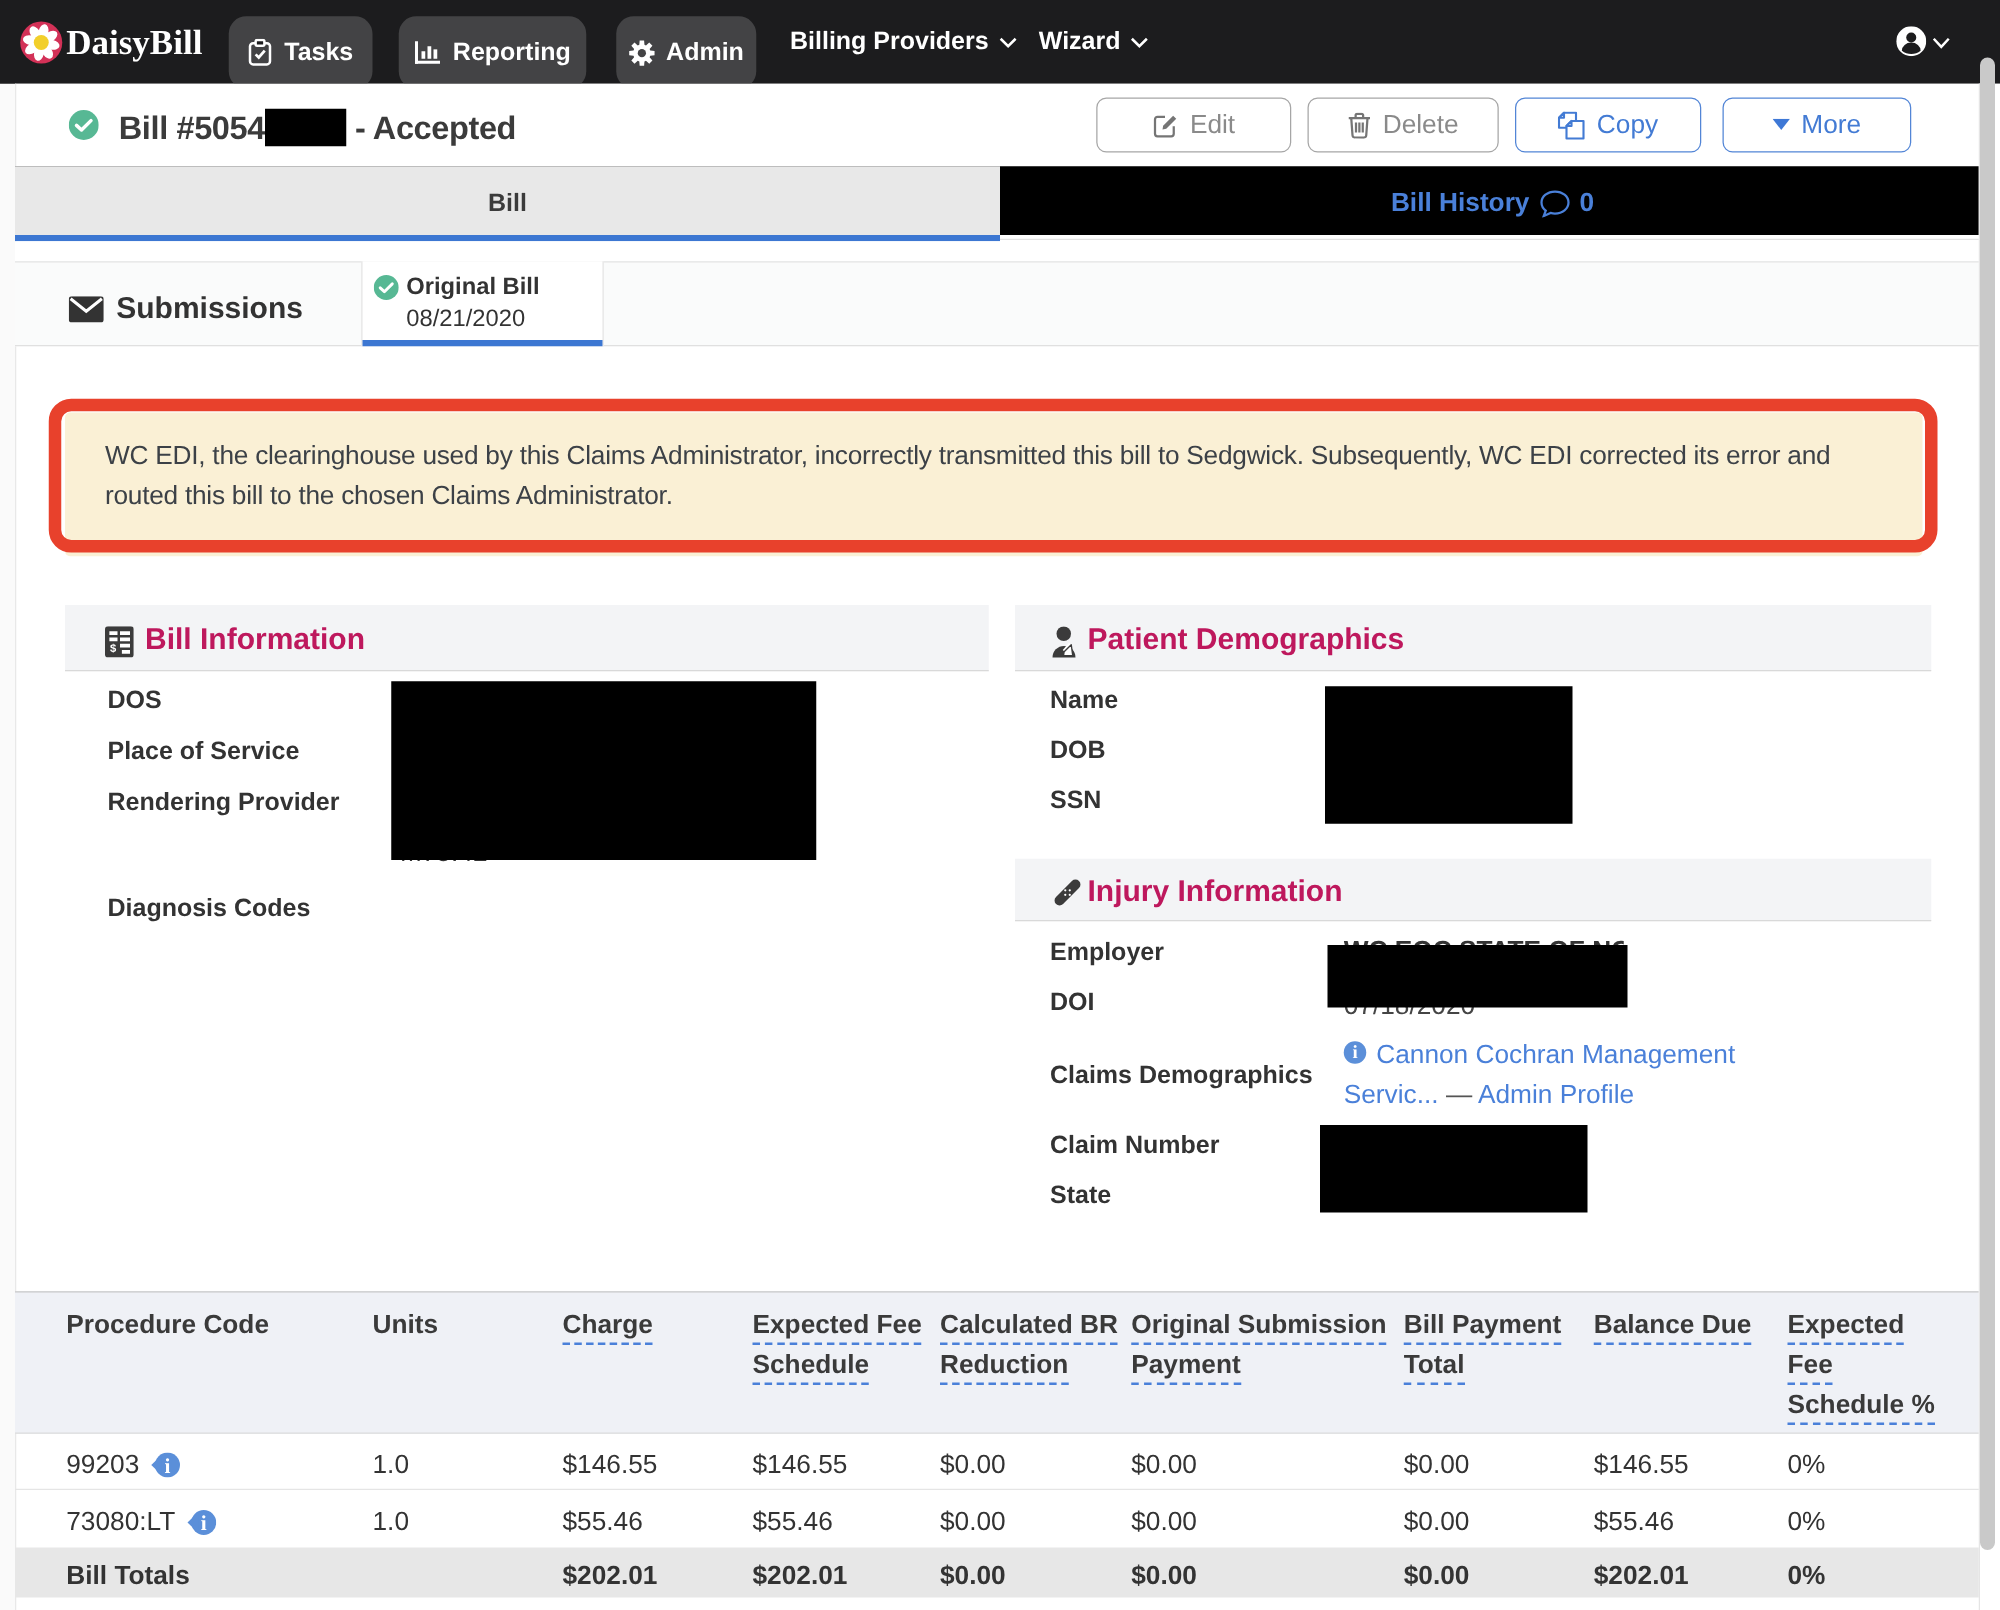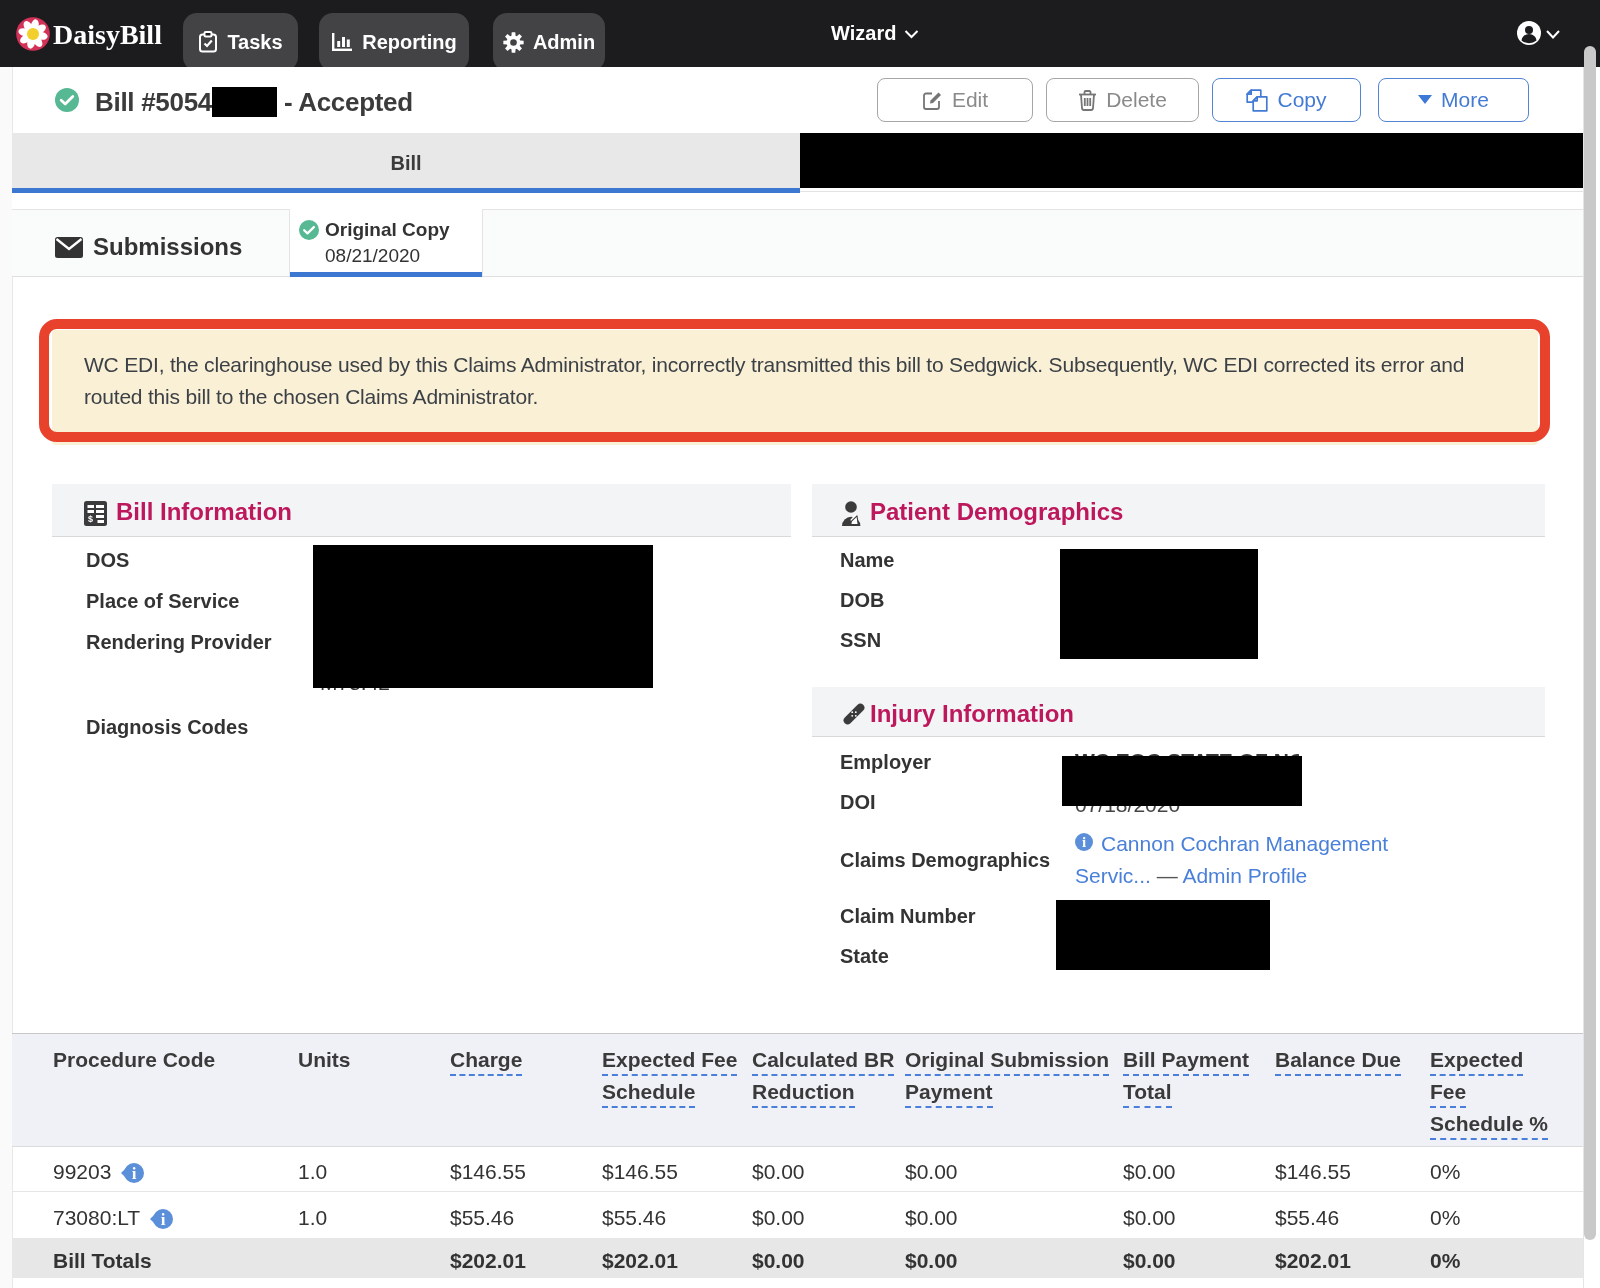--- a/index.html
+++ b/index.html
@@ -111,20 +111,25 @@
     <span>Reporting</span>
   </div>
   <div class="navbtn" style="left:493px; width:112px;">
     <svg width="21" height="21" viewBox="0 0 21 21" fill="#fff">
       <path d="M8.45 3.81 L8.71 0.36 L12.29 0.36 L12.55 3.81 L13.79 4.32 L16.41 2.06 L18.94 4.59 L16.68 7.21 L17.19 8.45 L20.64 8.71 L20.64 12.29 L17.19 12.55 L16.68 13.79 L18.94 16.41 L16.41 18.94 L13.79 16.68 L12.55 17.19 L12.29 20.64 L8.71 20.64 L8.45 17.19 L7.21 16.68 L4.59 18.94 L2.06 16.41 L4.32 13.79 L3.81 12.55 L0.36 12.29 L0.36 8.71 L3.81 8.45 L4.32 7.21 L2.06 4.59 L4.59 2.06 L7.21 4.32 Z"></path>
       <circle cx="10.5" cy="10.5" r="3.3" fill="#434345"></circle>
     </svg>
     <span>Admin</span>
   </div>
 
+  <div class="navlink" style="left:632px;">Billing Providers
+    <svg width="15" height="10" viewBox="0 0 15 10" fill="none" stroke="#fff" stroke-width="2">
+        <path d="M1.5 2 L7.5 8 L13.5 2"></path>
+      </svg>
+  </div>
   <div class="navlink" style="left:831px;">Wizard
     <svg width="15" height="10" viewBox="0 0 15 10" fill="none" stroke="#fff" stroke-width="2">
         <path d="M1.5 2 L7.5 8 L13.5 2"></path>
       </svg>
   </div>
 
   <svg class="abs" style="left:1517px; top:21px;" width="24" height="24" viewBox="0 0 24 24">
     <circle cx="12" cy="12" r="12" fill="#fff"></circle>
     <circle cx="12" cy="9" r="4" fill="#1c1c1e"></circle>
     <path d="M4.5 19.5 a7.5 6.5 0 0 1 15 0 a 12 12 0 0 1 -15 0" fill="#1c1c1e"></path>
@@ -175,37 +180,43 @@
   <svg width="14" height="11" viewBox="0 0 14 11" fill="#3e78d6">
       <path d="M0 0 H14 L7 9 Z"></path>
     </svg>
   More
 </div>
 
 <div id="tabrow">
   <div id="tab-bill">Bill</div>
   <div id="tab-bill-bar"></div>
   <div style="position:absolute; left:788px; top:58px; width:788px; height:1px; background:#e2e2e2;"></div>
+  <div id="tab-hist">Bill History
+    <svg width="24" height="22" viewBox="0 0 24 22" fill="none" stroke="#4a80d9" stroke-width="1.8">
+      <path d="M12 1.2 c6 0 10.8 3.9 10.8 8.8 s-4.8 8.8 -10.8 8.8 c-1.2 0 -2.4 -0.15 -3.5 -0.45 L3 20.8 l1.6 -4.3 C2.6 15 1.2 12.6 1.2 10 c0 -4.9 4.8 -8.8 10.8 -8.8 z"></path>
+    </svg>
+    0
+  </div>
 </div>
 
 <div id="subrow">
   <div id="subbar"></div>
   <div id="sub-label">
     <svg width="28" height="21" viewBox="0 0 28 21">
       <rect x="0" y="0" width="28" height="21" rx="2.5" fill="#333"></rect>
       <path d="M1.5 2 L14 12 L26.5 2" fill="none" stroke="#fff" stroke-width="2.4"></path>
     </svg>
     Submissions
   </div>
   <div id="subtab">
     <svg class="abs" style="left:9px; top:11px;" width="20" height="20" viewBox="0 0 24 24">
       <circle cx="12" cy="12" r="12" fill="#57b894"></circle>
       <path d="M6.2 12.3 L10.2 16 L17.8 8.5" fill="none" stroke="#fff" stroke-width="2.8" stroke-linecap="round" stroke-linejoin="round"></path>
     </svg>
-    <div class="abs" style="left:35px; top:10px; font-size:19px; font-weight:700; color:#333;">Original Copy</div>
+    <div class="abs" style="left:35px; top:10px; font-size:19px; font-weight:700; color:#333;">Original Bill</div>
     <div class="abs" style="left:35px; top:36px; font-size:19px; color:#333;">08/21/2020</div>
     <div id="subtab-bar"></div>
   </div>
 </div>
 
 <div id="alert-bg"></div>
 <div class="alert-line" style="top:353px;">WC EDI, the clearinghouse used by this Claims Administrator, incorrectly transmitted this bill to Sedgwick. Subsequently, WC EDI corrected its error and</div>
 <div class="alert-line" style="top:385px;">routed this bill to the chosen Claims Administrator.</div>
 <div id="alert-red"></div>
 

